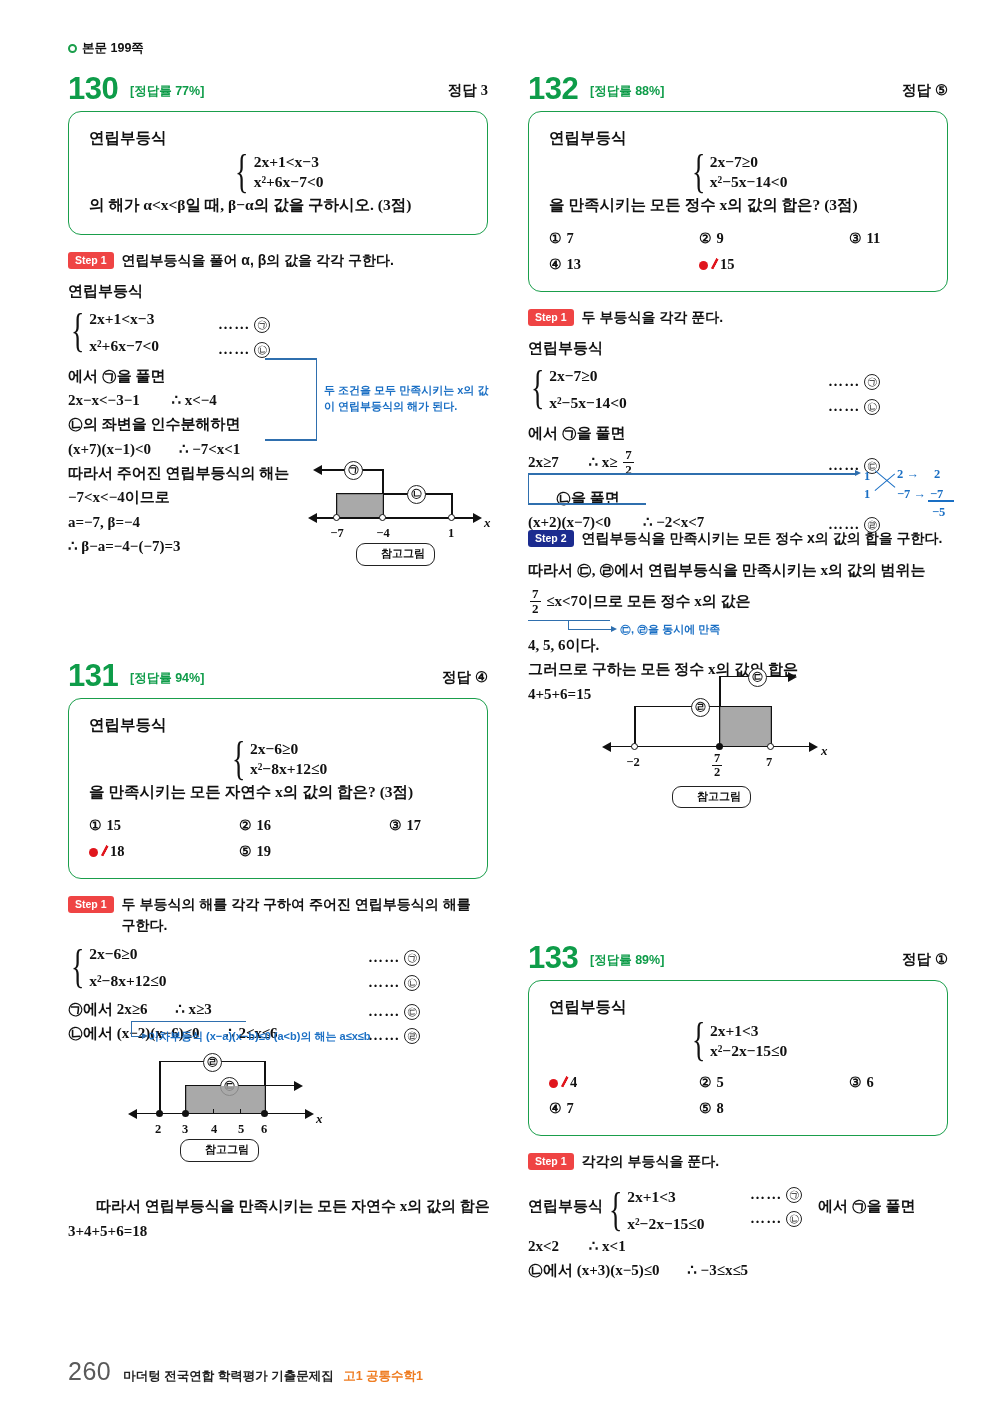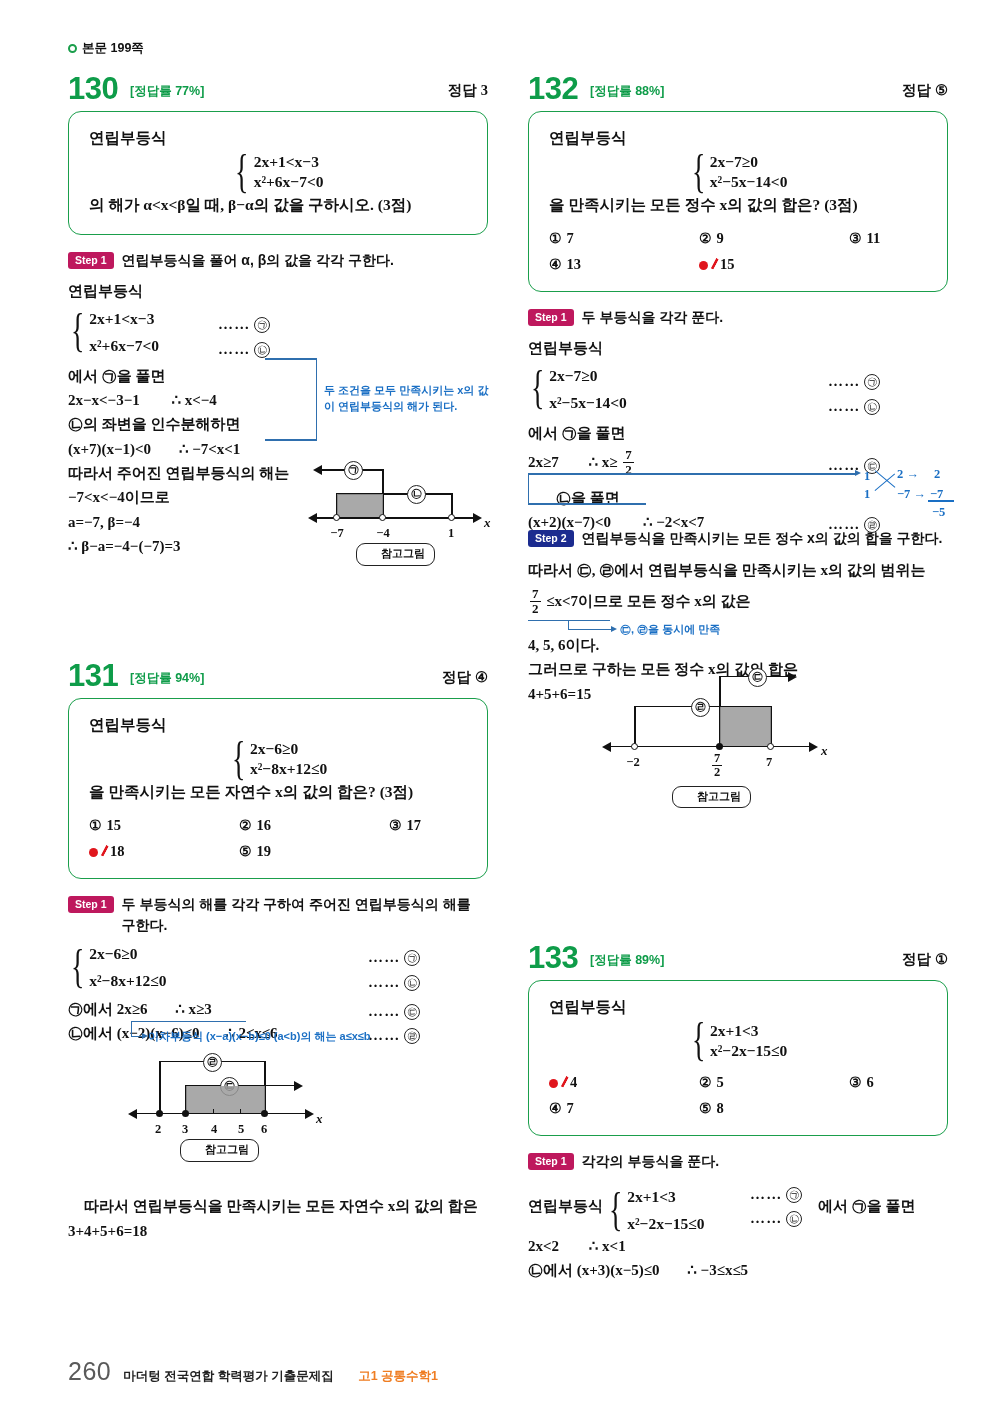--- a/index.html
+++ b/index.html
@@ -154,21 +154,21 @@
     font-family: "Liberation Sans", sans-serif;
     font-size: 10.5px;
     font-weight: bold;
     color: #fff;
     padding: 2px 7px 3px 7px;
     border-radius: 3px;
     white-space: nowrap;
     flex: 0 0 auto;
     margin-top: 2px;
   }
-  .badge-1 { background: #be185d; }
+  .badge-1 { background: #ef4444; }
   .badge-2 { background: #1b2b8f; }
   .steptext {
     font-family: "Liberation Sans", sans-serif;
     font-size: 14px;
     font-weight: bold;
     line-height: 1.45;
     color: #111;
   }
 
   
@@ -313,21 +313,21 @@
     color: #5a5a5a;
     font-family: "Liberation Sans", sans-serif;
     letter-spacing: 0.5px;
   }
   .ftext {
     font-family: "Liberation Sans", sans-serif;
     font-size: 12.5px;
     font-weight: bold;
     color: #222;
   }
-  .fbook { color: #ef7d22; margin-left: 21px; }
+  .fbook { color: #ef7d22; margin-left: 6px; }
 </style>
 </head>
 <body>
 
 <div class="page">
 
   <div class="ref-line">
     <span class="ref-dot"></span>
     <span>본문 199쪽</span>
   </div>
@@ -547,21 +547,21 @@
 
           <span class="axlabel" style="left:18px; top:68px; width:24px;">2</span>
           <span class="axlabel" style="left:45px; top:68px; width:24px;">3</span>
           <span class="axlabel" style="left:74px; top:68px; width:24px;">4</span>
           <span class="axlabel" style="left:101px; top:68px; width:24px;">5</span>
           <span class="axlabel" style="left:124px; top:68px; width:24px;">6</span>
 
           <div class="figcap" style="left:52px; top:88px;">참고그림</div>
         </div>
 
-        <div class="line" style="position:absolute; left:4px; top:253px;padding-left:12px;">따라서 연립부등식을 만족시키는 모든 자연수 x의 값의 합은</div>
+        <div class="line" style="position:absolute; left:16px; top:253px;padding-left:12px;">따라서 연립부등식을 만족시키는 모든 자연수 x의 값의 합은</div>
         <div class="line" style="position:absolute; left:0; top:278px;">3+4+5+6=18</div>
       </div>
     </div>
   </div>
 
   <div class="col col-right" style="top:75px;">
 
     <div>
       <div class="prob-head">
         <span class="pnum">132</span>

